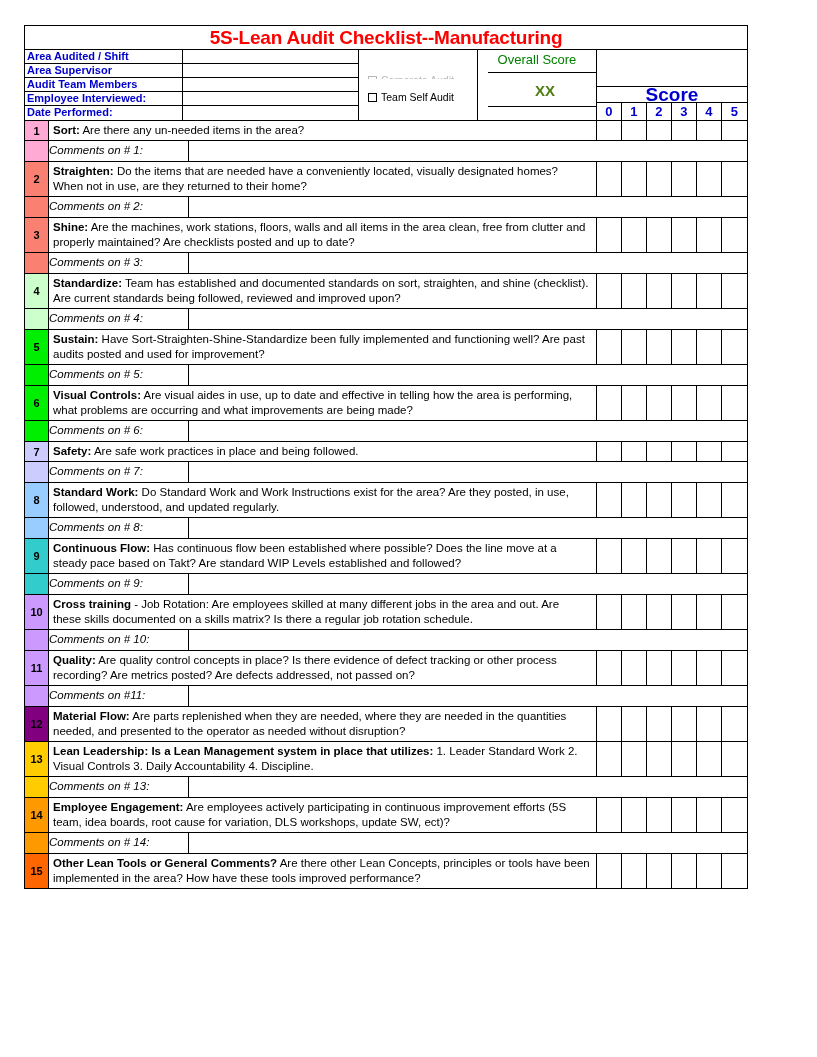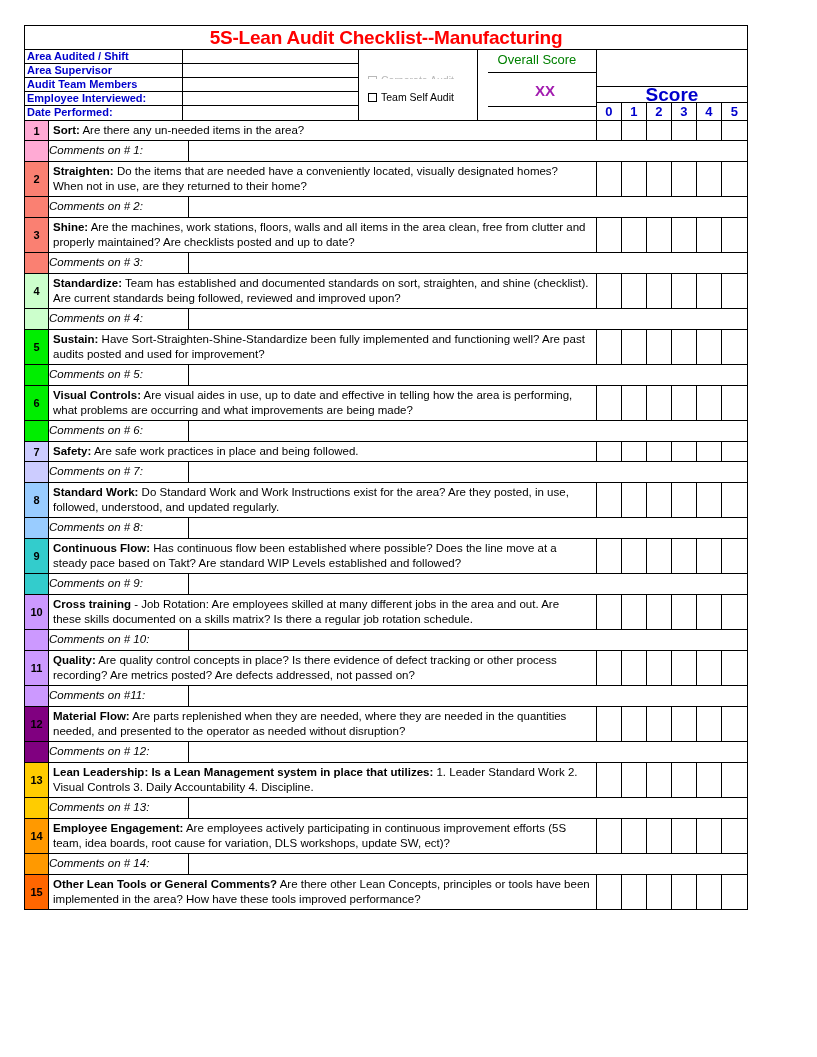--- a/index.html
+++ b/index.html
@@ -145,21 +145,21 @@
     right: 0;
     top: 56px;
     border-top: 1px solid #000000;
   }
   .overall-value {
     position: absolute;
     top: 32px;
     left: 16px;
     right: 0;
     text-align: center;
-    color: #a21caf;
+    color: #4d7c0f;
     font-weight: bold;
     font-size: 15px;
   }
 
   
   .hdr-right {
     flex: 1;
     display: flex;
     flex-direction: column;
     box-sizing: border-box;
@@ -554,25 +554,20 @@
         <div class="item-text"><b>Material Flow:</b><span>  Are parts replenished when they are needed, where they are needed in the quantities needed, and presented to the operator as needed without disruption?</span></div>
         <div class="score-cells">
           <div class="score-cell"></div>
           <div class="score-cell"></div>
           <div class="score-cell"></div>
           <div class="score-cell"></div>
           <div class="score-cell"></div>
           <div class="score-cell"></div>
         </div>
       </div>
-      <div class="comment-row">
-        <div class="comment-swatch" style="background: rgb(128, 0, 128);"></div>
-        <div class="comment-label">Comments on # 12:</div>
-        <div class="comment-field"></div>
-      </div>
       <div class="item-row">
         <div class="swatch" style="background: rgb(255, 204, 0);">
           <div class="swatch-num">13</div>
         </div>
         <div class="item-text"><b>Lean Leadership: Is a Lean Management system in place that utilizes:</b><span> 1. Leader Standard Work  2. Visual Controls 3. Daily Accountability 4. Discipline.</span></div>
         <div class="score-cells">
           <div class="score-cell"></div>
           <div class="score-cell"></div>
           <div class="score-cell"></div>
           <div class="score-cell"></div>

